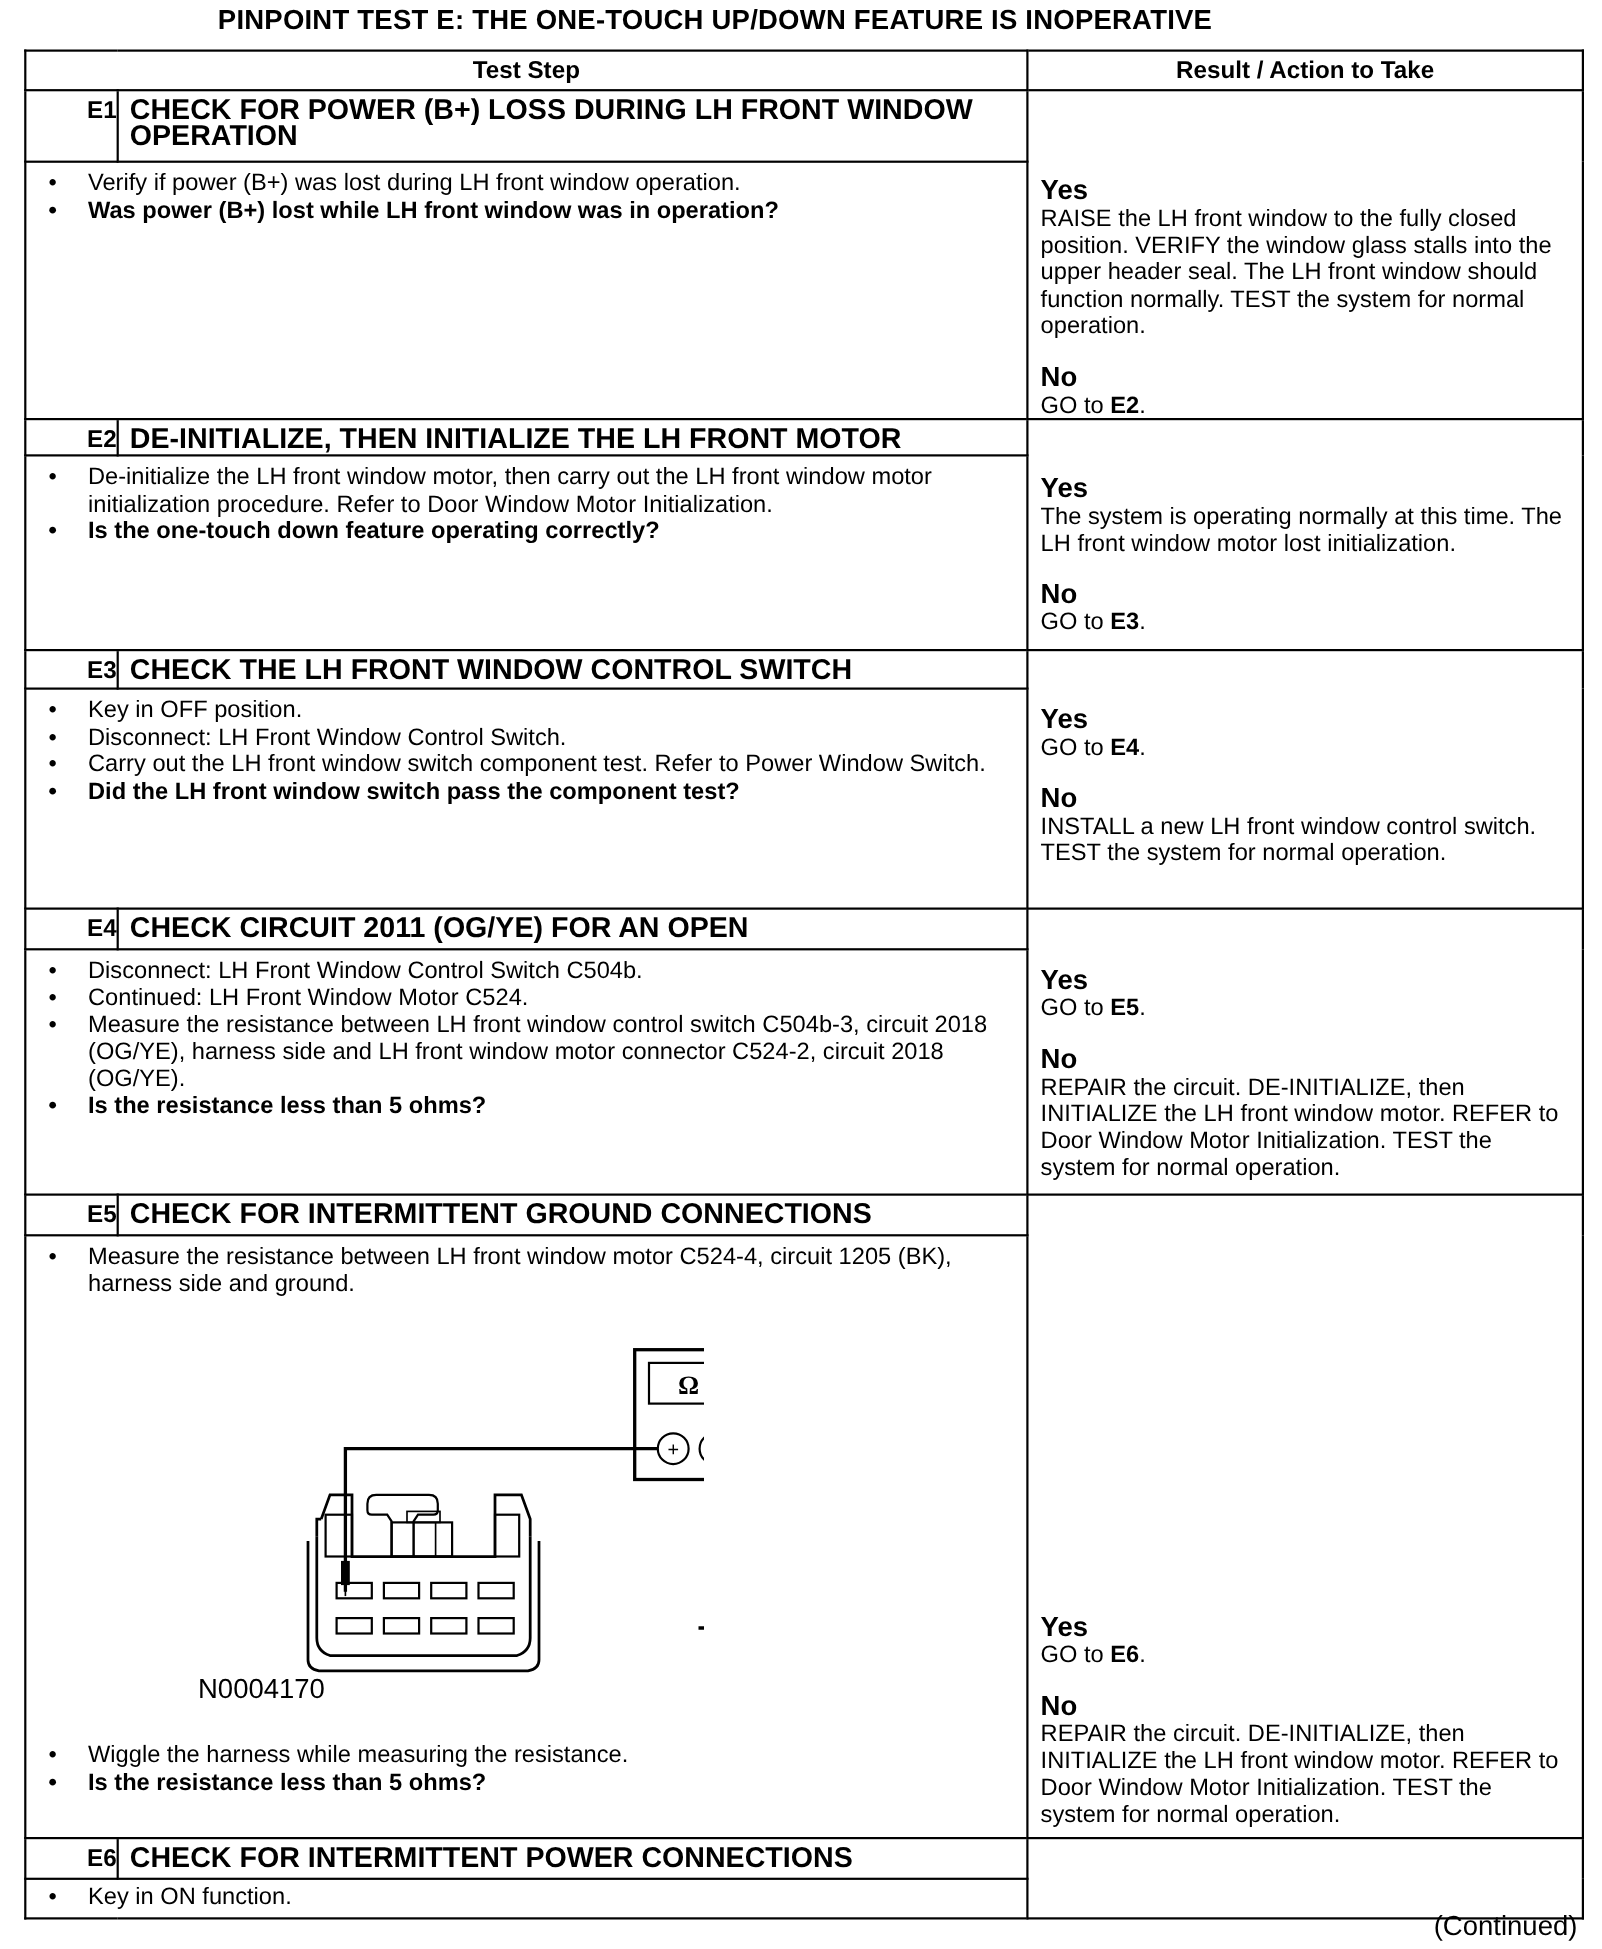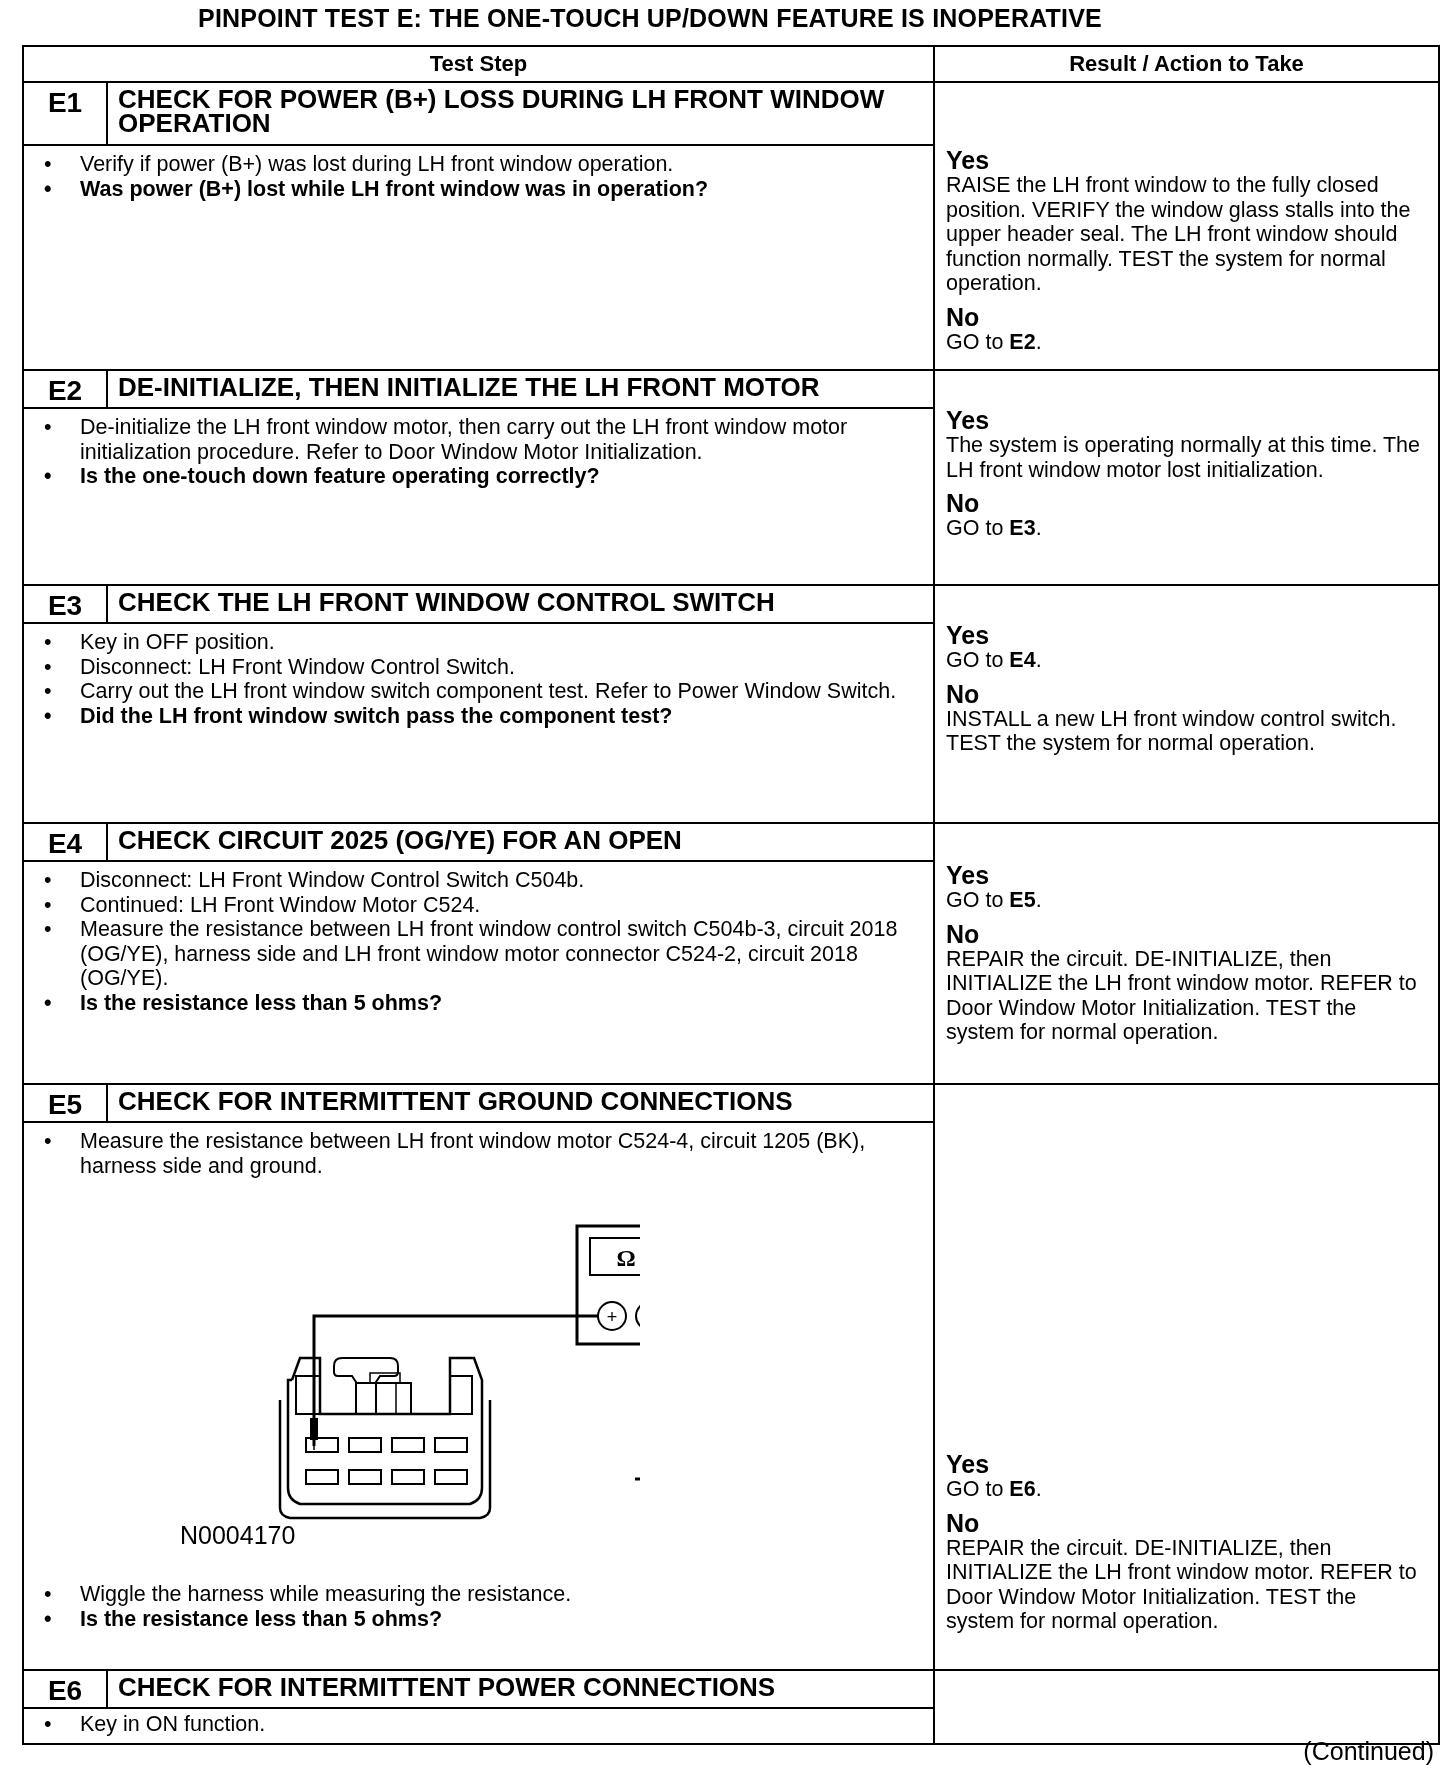--- a/index.html
+++ b/index.html
@@ -13,29 +13,29 @@
   }
   table.pt {
     position: absolute; left: 22px; top: 45px; width: 1416px;
     border-collapse: collapse; table-layout: fixed;
   }
   table.pt td, table.pt th { border: 2.5px solid #000; vertical-align: top; padding: 0; }
   col.c-id { width: 84px; }
   col.c-step { width: 827px; }
   col.c-res { width: 505px; }
   th { font-size: 22px; font-weight: bold; height: 34px; vertical-align: middle !important; }
-  .sid { font-weight: bold; font-size: 28px; text-align: center; padding-top: 4px !important; }
+  .sid { font-weight: bold; font-size: 22px; text-align: right; padding-top: 4px !important; }
   .shead { font-weight: bold; font-size: 26px; line-height: 24px; padding: 4px 10px 3px 10px !important; }
   .body-cell { font-size: 21.5px; line-height: 24.5px; padding: 6px 10px 6px 0 !important; }
   ul.steps { list-style: none; margin: 0; padding: 0 0 0 20px; }
   ul.steps li { position: relative; padding-left: 36px; }
   ul.steps li::before { content: "\2022"; position: absolute; left: 0; top: 0; }
   ul.steps li.q { font-weight: bold; }
   .res { font-size: 21.5px; line-height: 24.5px; padding: 0 8px 0 11px !important; }
-  .res .lbl { font-weight: bold; font-size: 25px; line-height: 26px; display: block; margin-top: 8px; }
+  .res .lbl { font-weight: bold; font-size: 25px; line-height: 26px; display: block; margin-top: 21px; }
   .res .txt { display: block; }
   .res b { font-weight: bold; }
   .fig-wrap { position: relative; height: 400px; margin-left: 56px; }
   .fig-code { position: absolute; left: 100px; top: 345px; font-size: 25px; }
   .continued { position: absolute; right: 22px; top: 1737px; font-size: 25px; }
 </style>
 </head>
 <body>
 
 <div class="title">PINPOINT TEST E: THE ONE-TOUCH UP/DOWN FEATURE IS INOPERATIVE</div>
@@ -108,21 +108,21 @@
           <li>Key in OFF position.</li>
           <li>Disconnect: LH Front Window Control Switch.</li>
           <li>Carry out the LH front window switch component test. Refer to Power Window Switch.</li>
           <li class="q">Did the LH front window switch pass the component test?</li>
         </ul>
       </td>
     </tr>
 
     <tr style="height:37px">
       <td class="sid">E4</td>
-      <td class="shead">CHECK CIRCUIT 2025 (OG/YE) FOR AN OPEN</td>
+      <td class="shead">CHECK CIRCUIT 2011 (OG/YE) FOR AN OPEN</td>
       <td class="res" rowspan="2" style="padding-top:30px !important">
         <span class="lbl">Yes</span>
         <span class="txt"><span>GO to </span><b>E5</b><span>.</span></span>
         <span class="lbl">No</span>
         <span class="txt">REPAIR the circuit. DE-INITIALIZE, then INITIALIZE the LH front window motor. REFER to Door Window Motor Initialization. TEST the system for normal operation.</span>
       </td>
     </tr>
     <tr style="height:223px">
       <td colspan="2" class="body-cell">
         <ul class="steps">

